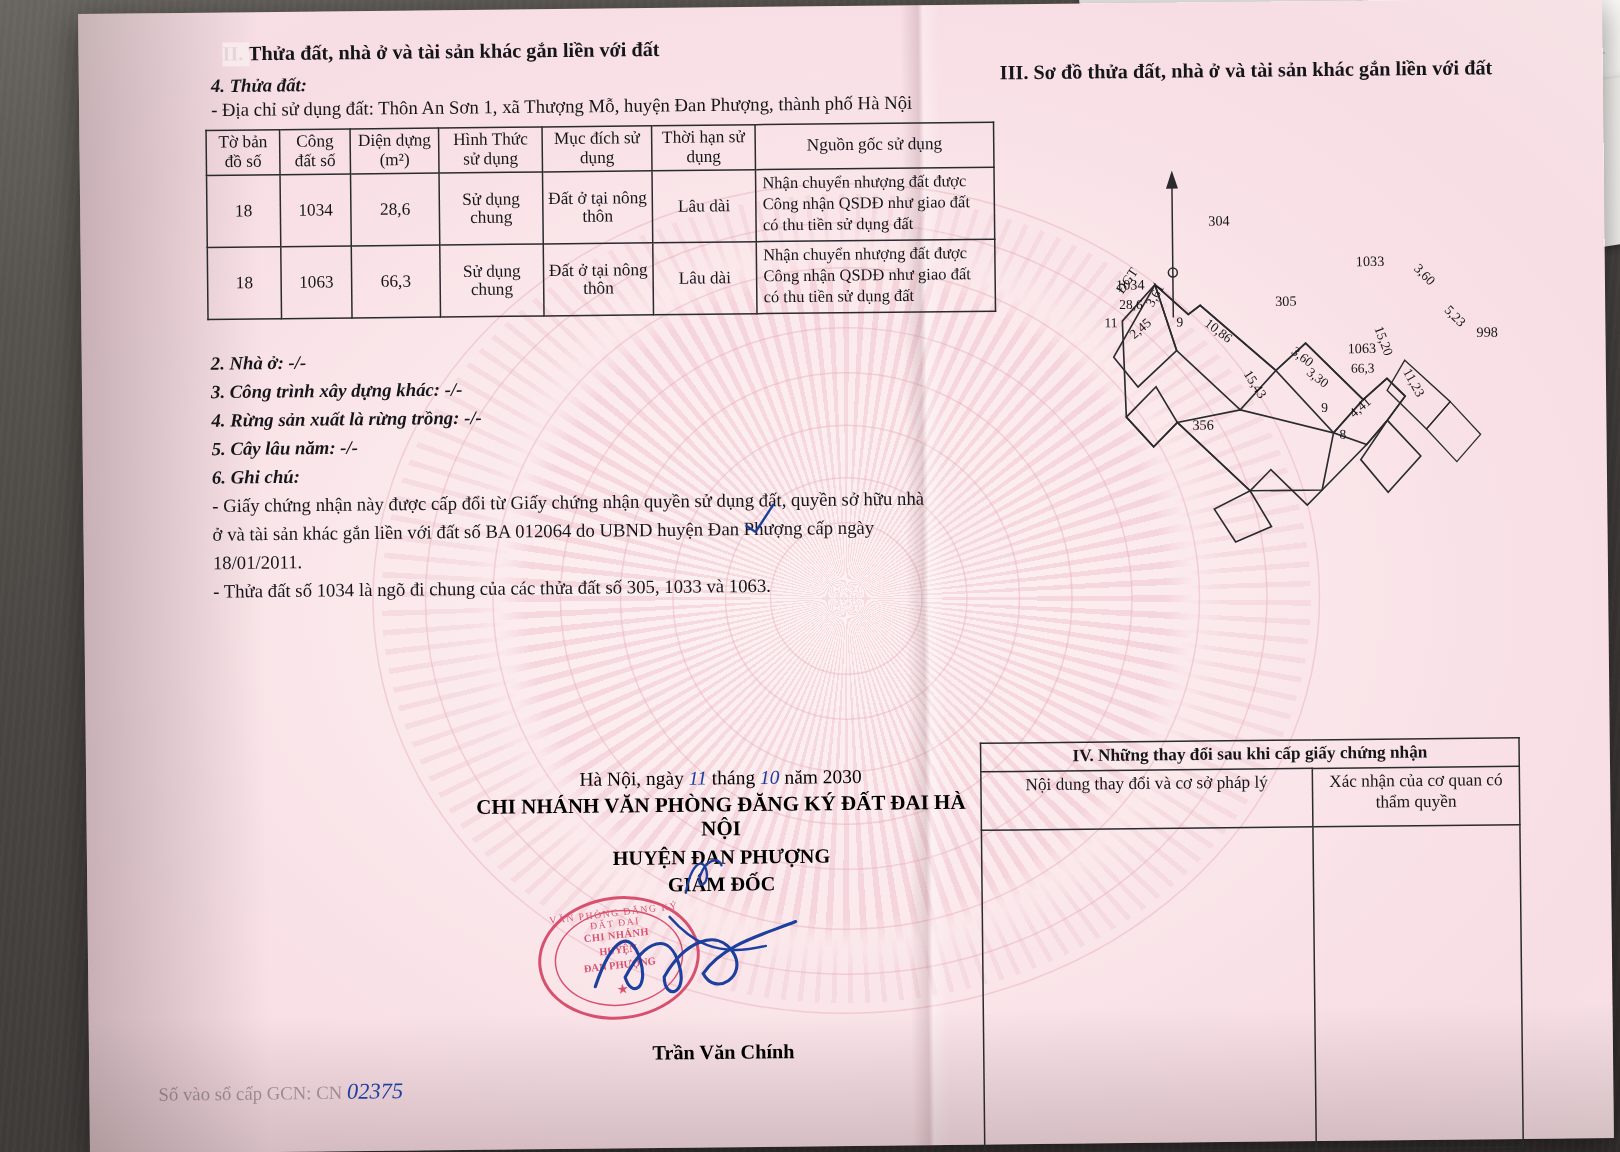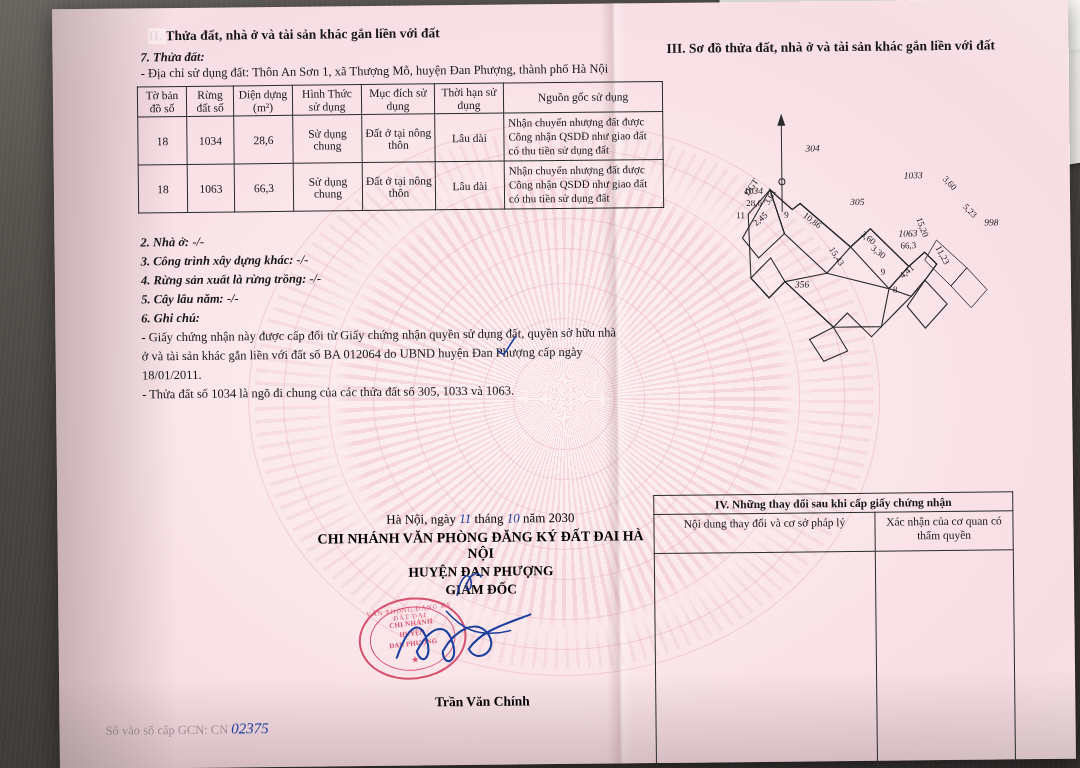--- a/index.html
+++ b/index.html
@@ -122,21 +122,21 @@
   
   #tbl4{position:absolute;left:596px;top:492px;width:360px;border-collapse:collapse;}
   #tbl4 td{border:1px solid #2a2b2f;font-size:11.5px;color:#15161a;padding:3px 5px;vertical-align:top;}
   #tbl4 .head{text-align:center;font-weight:bold;}
   #tbl4 .sub{text-align:center;line-height:1.2;}
 
   
   #map{position:absolute;left:620px;top:60px;width:380px;height:320px;}
   #map svg{position:absolute;left:0;top:0;}
   .mtxt{position:absolute;font-size:9px;color:#15161a;font-family:"Liberation Serif",serif;}
-  .mtxt.b{font-size:9.5px;font-style:italic;}
+  .mtxt.b{font-size:9.5px;}
 </style>
 </head>
 <body>
 
 <div id="desk">
   <div class="stray" id="stray1">
     <div class="stray-line" style="left:20px;top:38px;width:230px;"></div>
     <div class="stray-line" style="left:20px;top:46px;width:180px;"></div>
   </div>
   <div class="stray" id="stray2">
@@ -169,30 +169,30 @@
 
   <div id="crease"></div>
   <div id="shadeLeft"></div>
   <div id="shadeBottom"></div>
 
   <div class="blk ttl" id="secII">
     <span>II. Thửa đất, nhà ở và tài sản khác gắn liền với đất</span>
     <span class="mask"></span>
   </div>
 
-  <div class="blk it" style="left:88px;top:42px;">7. Thửa đất:</div>
+  <div class="blk it" style="left:88px;top:42px;">4. Thửa đất:</div>
   <div class="blk tx" style="left:88px;top:58px;">- Địa chỉ sử dụng đất: Thôn An Sơn 1, xã Thượng Mỗ, huyện Đan Phượng, thành phố Hà Nội</div>
 
   <div class="blk ttl" id="secIII">III. Sơ đồ thửa đất, nhà ở và tài sản khác gắn liền với đất</div>
 
   <table id="tbl">
     <tbody>
         <tr>
       <th style="width:42px">Tờ bản đồ số</th>
-      <th style="width:40px">Rừng đất số</th>
+      <th style="width:40px">Công đất số</th>
       <th style="width:52px">Diện dựng (m²)</th>
       <th style="width:62px">Hình Thức sử dụng</th>
       <th style="width:66px">Mục đích sử dụng</th>
       <th style="width:62px">Thời hạn sử dụng</th>
       <th style="width:152px">Nguồn gốc sử dụng</th>
     </tr>
     <tr style="height:48px">
       <td>18</td>
       <td>1034</td>
       <td>28,6</td>

